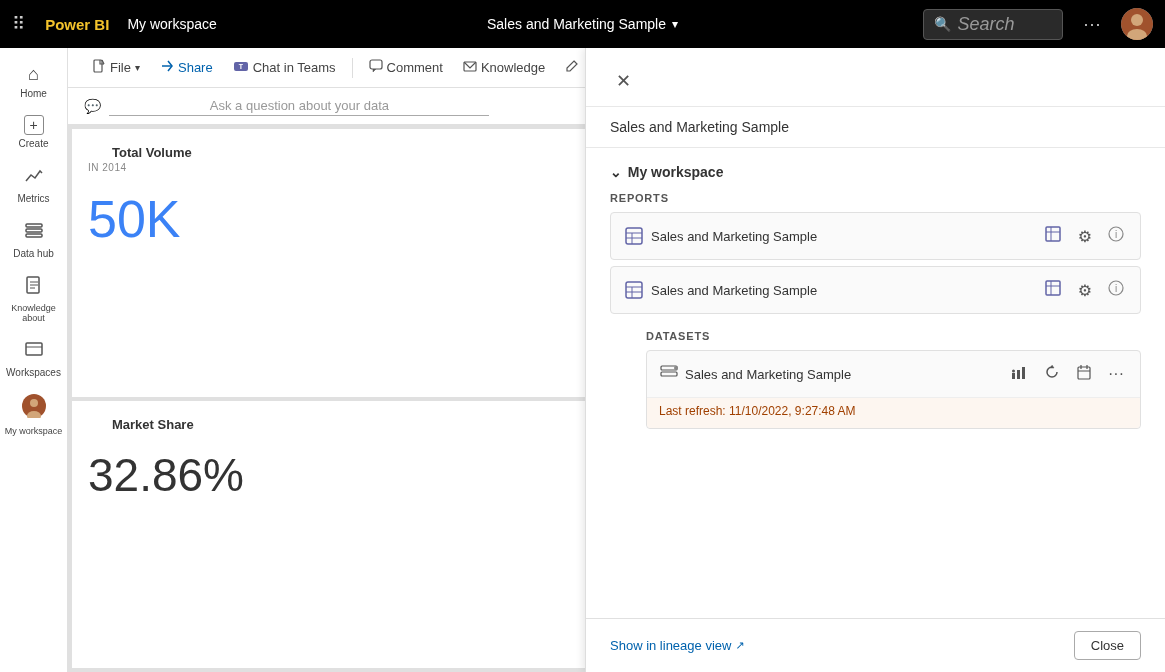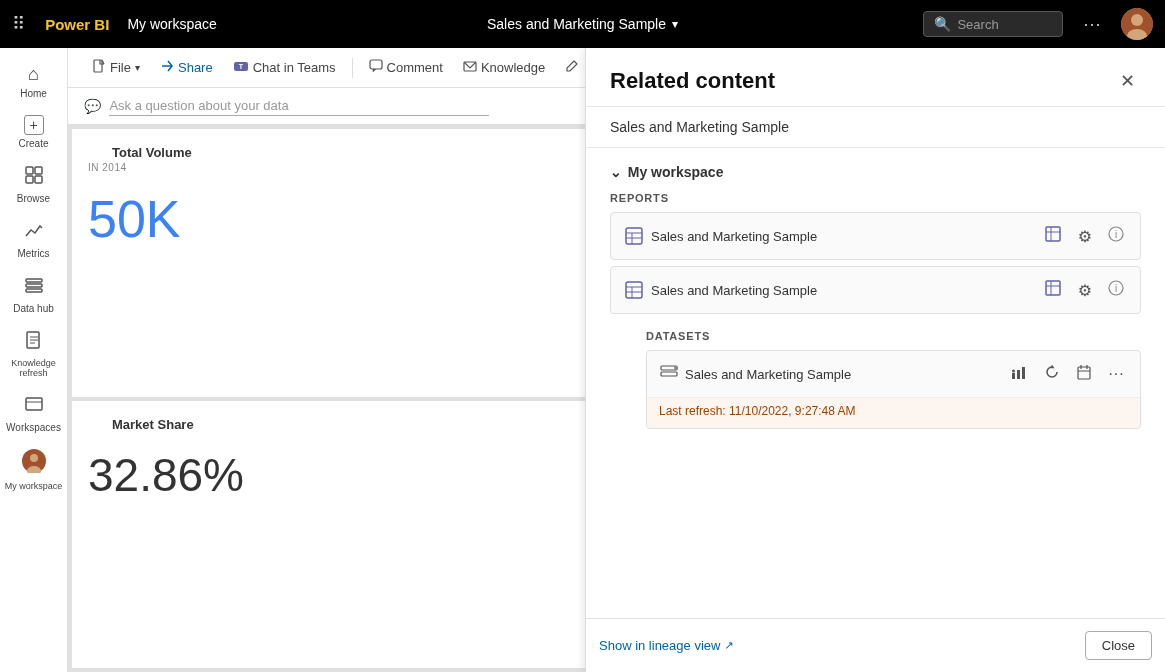--- a/index.html
+++ b/index.html
@@ -38,23 +38,24 @@
       border: 1px solid #555;
       border-radius: 4px;
       padding: 4px 10px;
       gap: 6px;
       width: 140px;
     }
     .top-nav .search-box input {
       background: transparent;
       border: none;
       color: #ec4899;
-      font-size: 13px;
+      font-size: 18px;
       outline: none;
       width: 100%;
+      font-style: italic;
     }
     .top-nav .search-box input::placeholder { color: #999; }
     .top-nav .more-icon { color: #ccc; font-size: 18px; cursor: pointer; margin-left: 8px; }
     .top-nav .avatar { width: 32px; height: 32px; border-radius: 50%; background: #888; overflow: hidden; margin-left: 8px; }
 
     
     .layout { display: flex; height: calc(672px - 48px); }
 
     
     .sidebar {
@@ -123,20 +124,21 @@
       gap: 8px;
     }
     .qa-input {
       border: none;
       border-bottom: 1px solid #aaa;
       width: 380px;
       font-size: 13px;
       color: #14532d;
       outline: none;
       padding: 2px 0;
+      text-align: center;
     }
     .qa-input::placeholder { color: #999; }
 
     
     .dashboard {
       flex: 1;
       display: grid;
       grid-template-columns: 1fr 1fr;
       grid-template-rows: 1fr 1fr;
       gap: 4px;
@@ -232,21 +234,21 @@
     .dataset-refresh-info {
       padding: 6px 12px 10px;
       font-size: 12px;
       color: #a04000;
       border-top: 1px solid #eee;
       background: #fdf6f0;
       border-radius: 0 0 4px 4px;
     }
 
     .related-footer {
-      padding: 12px 13px;
+      padding: 12px 24px;
       border-top: 1px solid #e0e0e0;
       display: flex;
       justify-content: space-between;
       align-items: center;
     }
     .lineage-link { font-size: 13px; color: #0062ad; cursor: pointer; text-decoration: none; display: flex; align-items: center; gap: 4px; }
     .close-footer-btn {
       padding: 6px 16px;
       background: #fff;
       border: 1px solid #aaa;
@@ -298,31 +300,20 @@
       <span class="icon">⌂</span>
       <span>Home</span>
     </div>
     <div class="sidebar-item">
       <span class="icon" style="border:1px solid #888;width:20px;height:20px;display:flex;align-items:center;justify-content:center;font-size:14px;border-radius:3px;">+</span>
       <span>Create</span>
     </div>
     <div class="sidebar-item">
       <span class="icon">
         <svg width="20" height="20" viewBox="0 0 20 20">
-            <rect x="2" y="2" width="7" height="7" rx="1" fill="none" stroke="#555" stroke-width="1.5"></rect>
-            <rect x="11" y="2" width="7" height="7" rx="1" fill="none" stroke="#555" stroke-width="1.5"></rect>
-            <rect x="2" y="11" width="7" height="7" rx="1" fill="none" stroke="#555" stroke-width="1.5"></rect>
-            <rect x="11" y="11" width="7" height="7" rx="1" fill="none" stroke="#555" stroke-width="1.5"></rect>
-          </svg>
-      </span>
-      <span>Browse</span>
-    </div>
-    <div class="sidebar-item">
-      <span class="icon">
-        <svg width="20" height="20" viewBox="0 0 20 20">
             <polyline points="2,16 7,10 11,13 16,6 18,8" fill="none" stroke="#555" stroke-width="1.5"></polyline>
           </svg>
       </span>
       <span>Metrics</span>
     </div>
     <div class="sidebar-item">
       <span class="icon">
         <svg width="20" height="20" viewBox="0 0 20 20">
             <rect x="2" y="4" width="16" height="3" rx="1" fill="none" stroke="#555" stroke-width="1.5"></rect>
             <rect x="2" y="9" width="16" height="3" rx="1" fill="none" stroke="#555" stroke-width="1.5"></rect>
@@ -333,21 +324,21 @@
     </div>
     <div class="sidebar-item">
       <span class="icon">
         <svg width="20" height="20" viewBox="0 0 20 20">
             <rect x="3" y="2" width="12" height="16" rx="1" fill="none" stroke="#555" stroke-width="1.5"></rect>
             <line x1="6" y1="7" x2="14" y2="7" stroke="#555" stroke-width="1"></line>
             <line x1="6" y1="10" x2="14" y2="10" stroke="#555" stroke-width="1"></line>
             <line x1="6" y1="13" x2="11" y2="13" stroke="#555" stroke-width="1"></line>
           </svg>
       </span>
-      <span style="font-size:9px;text-align:center;">Knowledge refresh</span>
+      <span style="font-size:9px;text-align:center;">Knowledge about</span>
     </div>
     <div class="sidebar-item">
       <span class="icon">
         <svg width="20" height="20" viewBox="0 0 20 20">
             <rect x="2" y="4" width="16" height="12" rx="1" fill="none" stroke="#555" stroke-width="1.5"></rect>
             <line x1="2" y1="8" x2="18" y2="8" stroke="#555" stroke-width="1"></line>
           </svg>
       </span>
       <span>Workspaces</span>
     </div>
@@ -499,23 +490,20 @@
             <rect x="58" y="15" width="12" height="50" fill="#5b9bd5"></rect>
             <rect x="74" y="25" width="12" height="40" fill="#5b9bd5"></rect>
           </svg>
         </div>
       </div>
     </div>
   </div>
 
   <div class="related-panel">
     <div class="related-header">
-      <div>
-        <div class="related-title">Related content</div>
-      </div>
       <button class="close-btn">✕</button>
     </div>
 
     <div class="related-subtitle">Sales and Marketing Sample</div>
 
     <div class="related-body">
       <div class="workspace-header">
         <span>⌄</span>
         <span>My workspace</span>
       </div>

